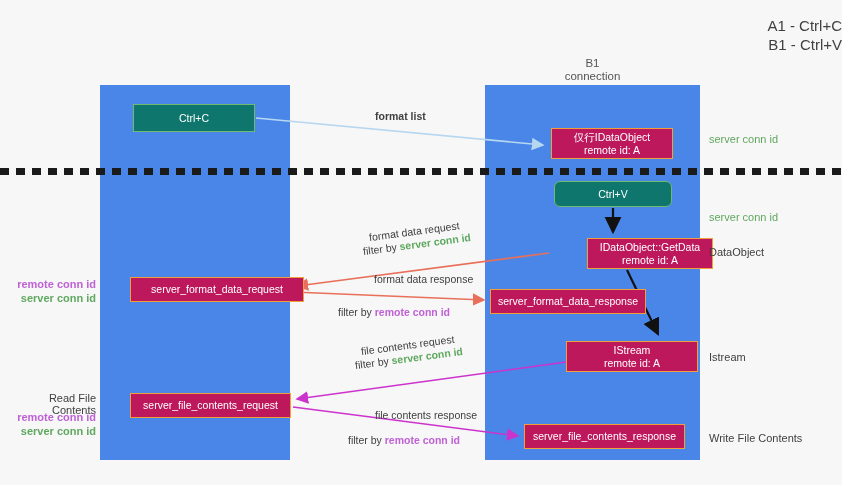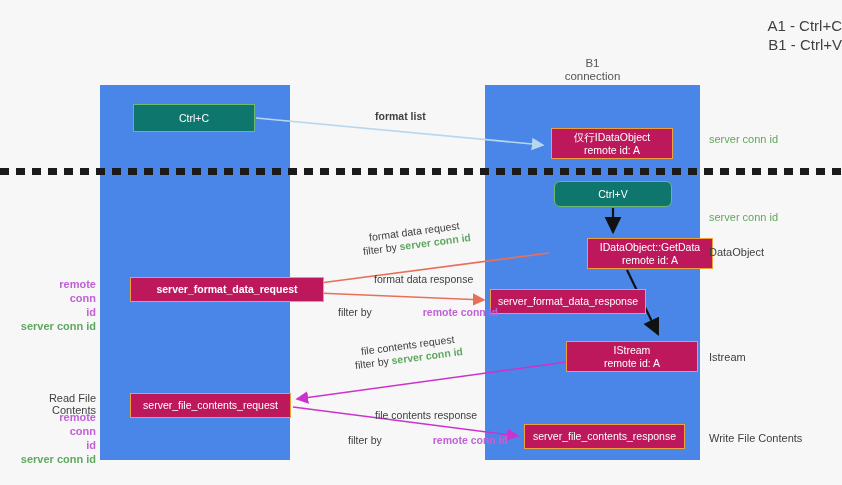--- a/index.html
+++ b/index.html
@@ -76,21 +76,21 @@
     border: 1px solid rgba(255,255,255,0.35);
   }
   .box.green  { background: #0f766e; border-color: #6fba6f; }
   .box.orange { background: #be185d; border-color: #f0a03a; }
 
   #box-ctrlc  { left: 133px; top: 104px; width: 122px; height: 28px; }
   #box-ctrlv  { left: 554px; top: 181px; width: 118px; height: 26px; border-radius: 6px; }
   #box-ido    { left: 551px; top: 128px; width: 122px; height: 31px; }
   #box-getdata{ left: 567px; top: 238px; width: 126px; height: 31px; margin-left: 20px; }
   #box-istream{ left: 566px; top: 341px; width: 132px; height: 31px; }
-  #box-sfdreq { left: 130px; top: 277px; width: 194px; height: 25px; font-weight: bold; }
+  #box-sfdreq { left: 130px; top: 277px; width: 174px; height: 25px; }
   #box-sfdresp{ left: 490px; top: 289px; width: 156px; height: 25px; }
   #box-sfcreq { left: 130px; top: 393px; width: 161px; height: 25px; }
   #box-sfcresp{ left: 524px; top: 424px; width: 161px; height: 25px; }
 
   
   .side-label {
     font-size: 11px;
     line-height: 14px;
     color: #404040;
   }
@@ -114,21 +114,21 @@
     text-align: right;
     font-size: 11px; line-height: 12px;
     color: #404040;
   }
   #lbl-left-conn2 {
     left: 10px; top: 410px;
     text-align: right; width: 86px;
     font-size: 11px; line-height: 14px;
     font-weight: bold;
   }
-  .c-remote { color: #c061d6; margin-left: 48px; }
+  .c-remote { color: #c061d6; }
   .c-server { color: #5fa85f; }
 
   
   .arrow-label {
     font-size: 10.5px;
     line-height: 14px;
     color: #404040;
     white-space: nowrap;
   }
   .arrow-label b { font-weight: bold; }

